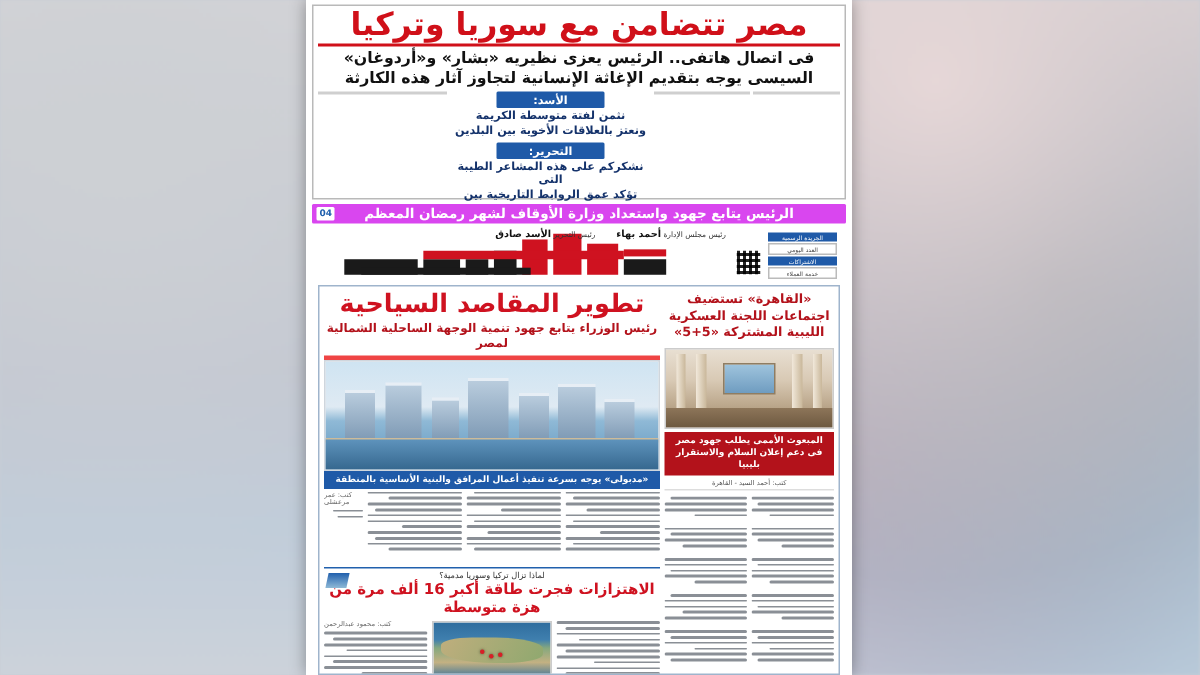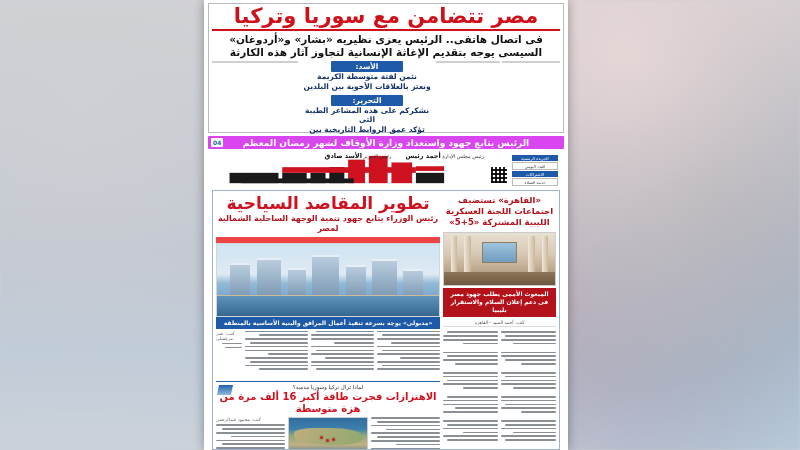--- a/index.html
+++ b/index.html
@@ -154,21 +154,21 @@
   .tline.s1{width:100%}.tline.s2{width:92%}.tline.s3{width:78%}.tline.s4{width:64%}
   .tgap{height:3px}
 
   
   .tour-head{
     color:#cf1220;font-weight:bold;font-size:17px;text-align:center;line-height:1;
     letter-spacing:-0.5px;padding-top:1px;
   }
   .tour-sub{
     color:#b3121b;font-weight:bold;font-size:8px;text-align:center;line-height:1.3;
-    padding:2px 0 2px 0;border-bottom:6px solid #ef4444;
+    padding:2px 0 2px 0;border-bottom:3px solid #ef4444;
   }
   .tour-photo{
     height:72px;position:relative;overflow:hidden;border:1px solid #cfd6dd;
     background:linear-gradient(180deg,#cfe4f2 0%,#dfeaf3 42%,#8fb9d6 55%,#5d93bb 100%);
   }
   .tour-photo .tower{position:absolute;bottom:26%;background:linear-gradient(180deg,#b9ccdd,#7d99b4);
     border-top:2px solid #e7eef5;}
   .tour-photo .sea{position:absolute;left:0;bottom:0;width:100%;height:27%;
     background:linear-gradient(180deg,#5e93bc,#36688f);}
   .tour-photo .sand{position:absolute;left:0;bottom:25%;width:100%;height:4%;
@@ -254,21 +254,21 @@
         <div class="badge">الجريدة الرسمية</div>
         <div class="badge alt">العدد اليومي</div>
         <div class="badge">الاشتراكات</div>
         <div class="badge alt">خدمة العملاء</div>
       </div>
       <div class="qr"></div>
       <div class="logo-wrap">
         <div class="names">
           <div class="nm">
             <span>رئيس مجلس الإدارة</span>
-            <b>أحمد رئيس</b>
+            <b>أحمد بهاء</b>
           </div>
           <div class="nm">
             <span>رئيس التحرير</span>
             <b>الأسد صادق</b>
           </div>
         </div>
         <svg viewBox="0 0 260 34" preserveAspectRatio="xMidYMax meet" aria-hidden="true">
           <rect x="2" y="20" width="52" height="11" fill="#1a1a1a"></rect>
           <rect x="58" y="20" width="26" height="11" fill="#1a1a1a"></rect>
           <rect x="88" y="20" width="16" height="11" fill="#1a1a1a"></rect>

